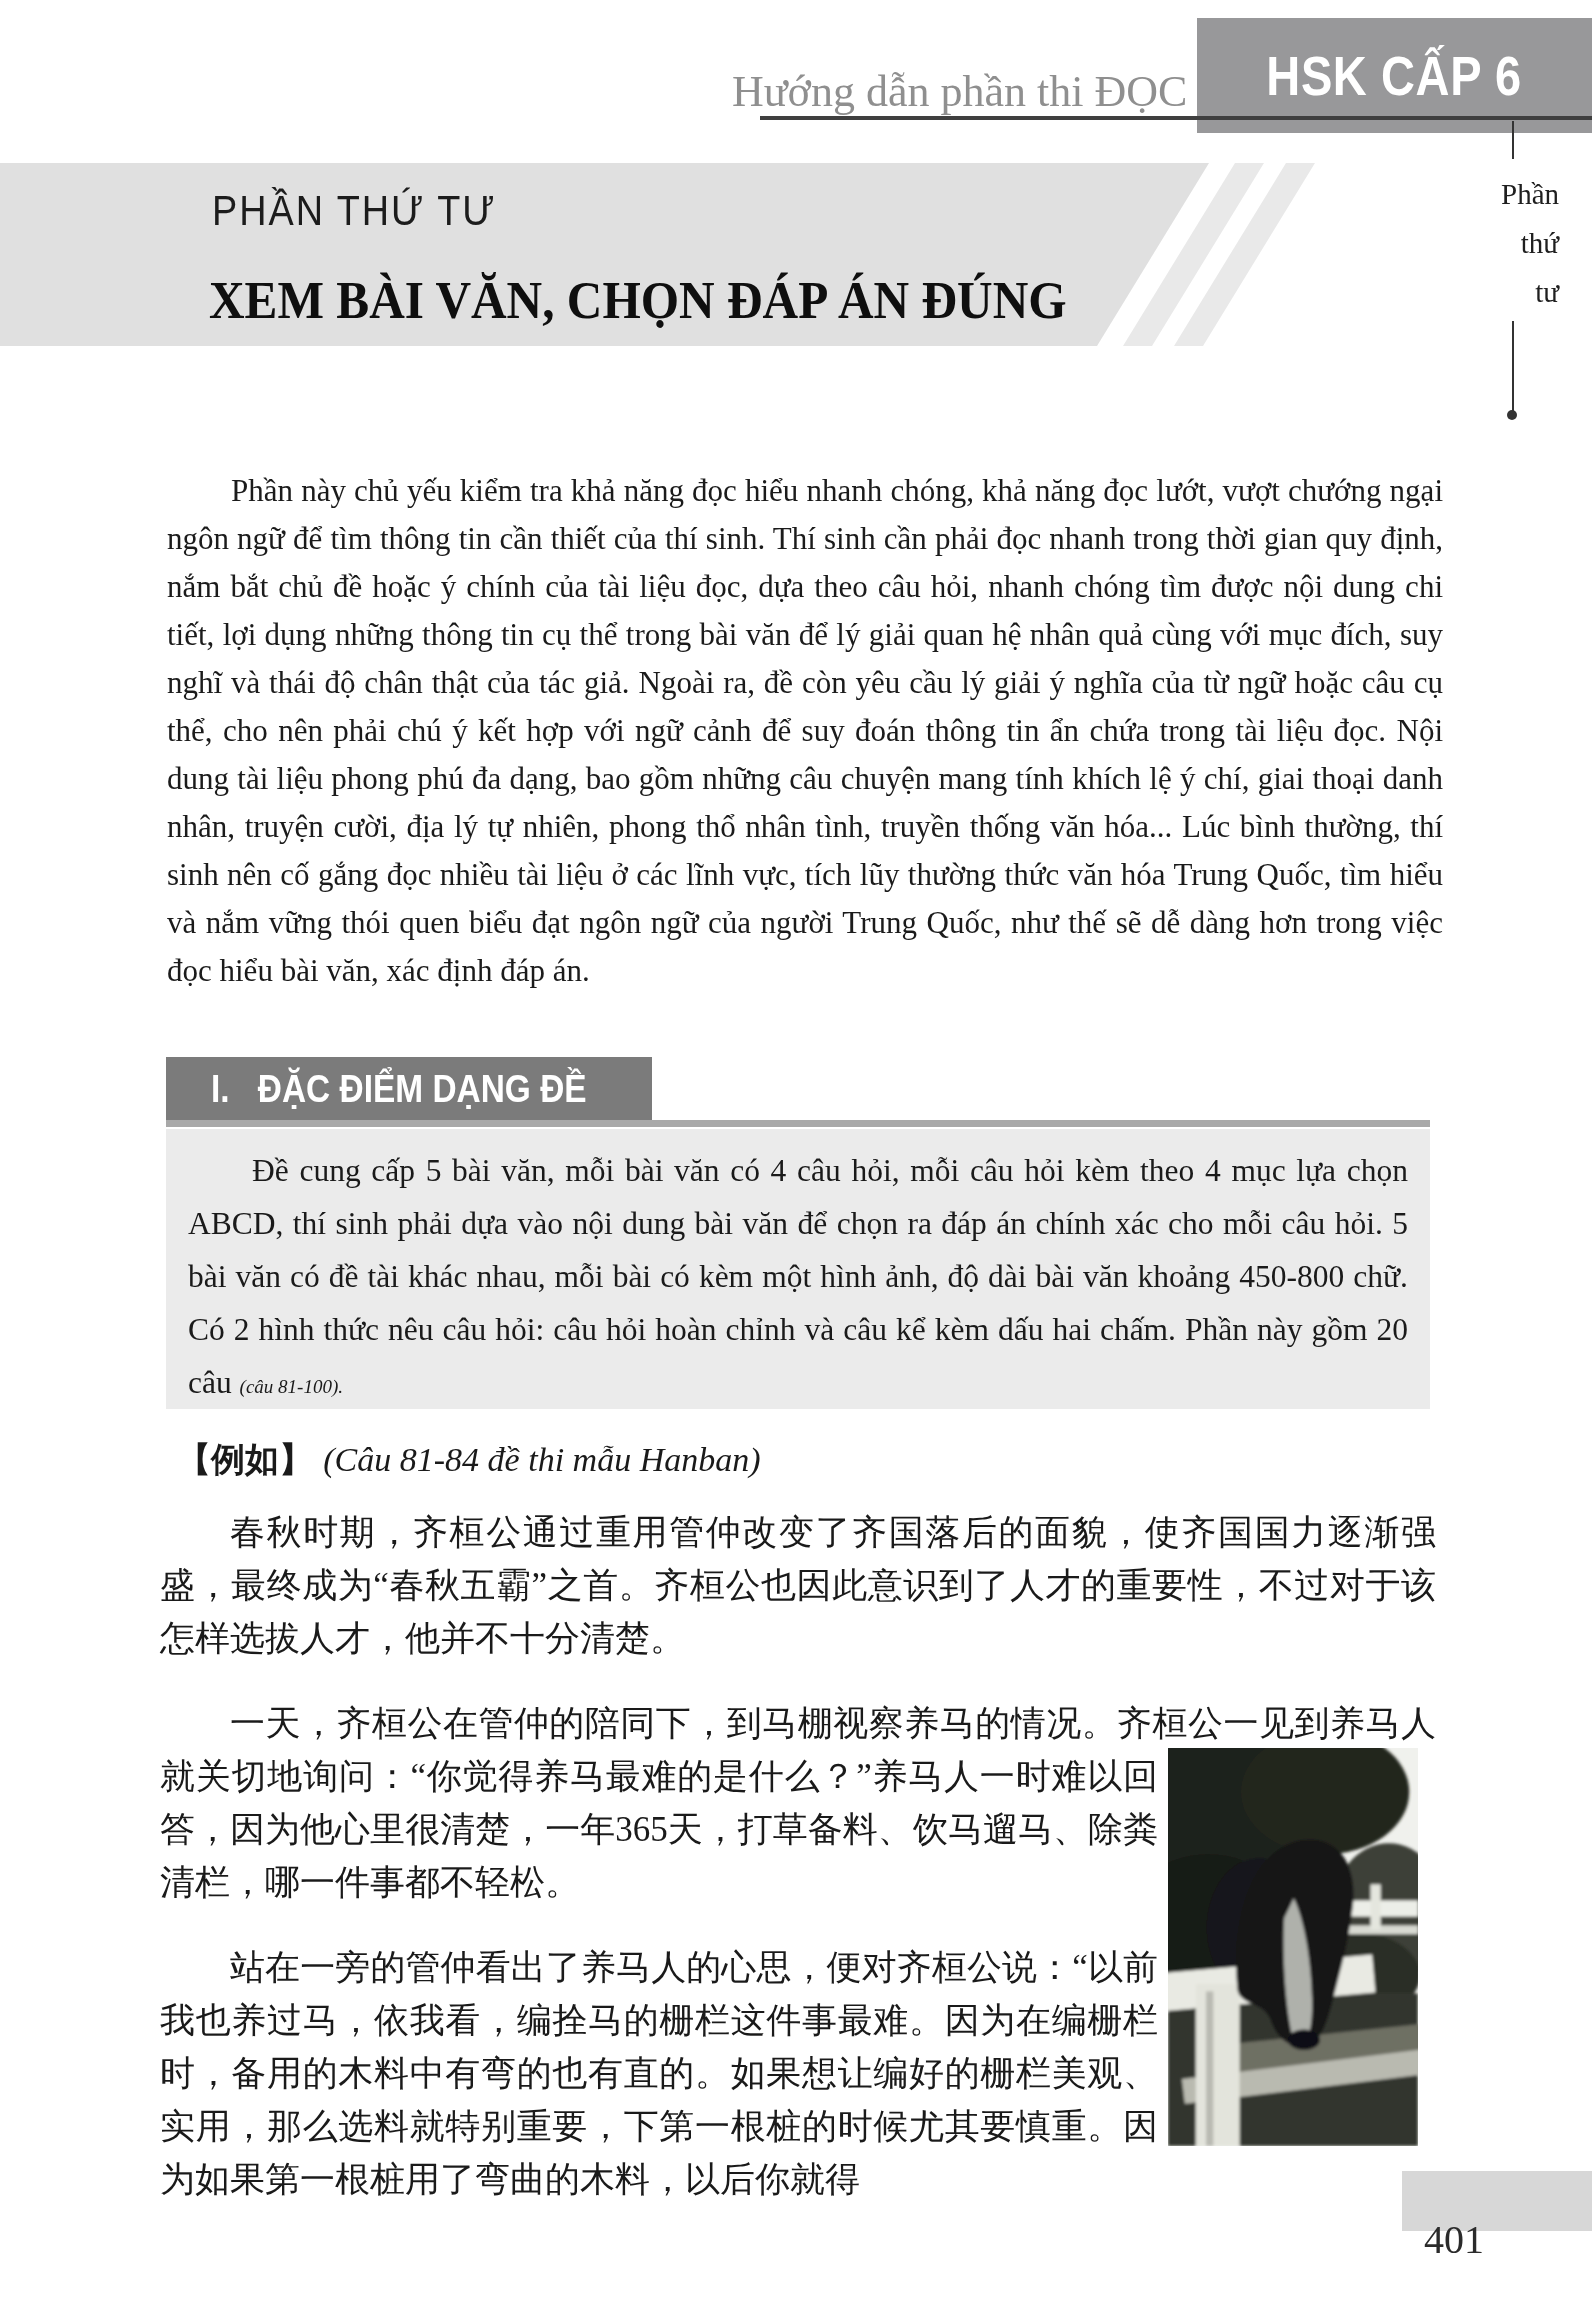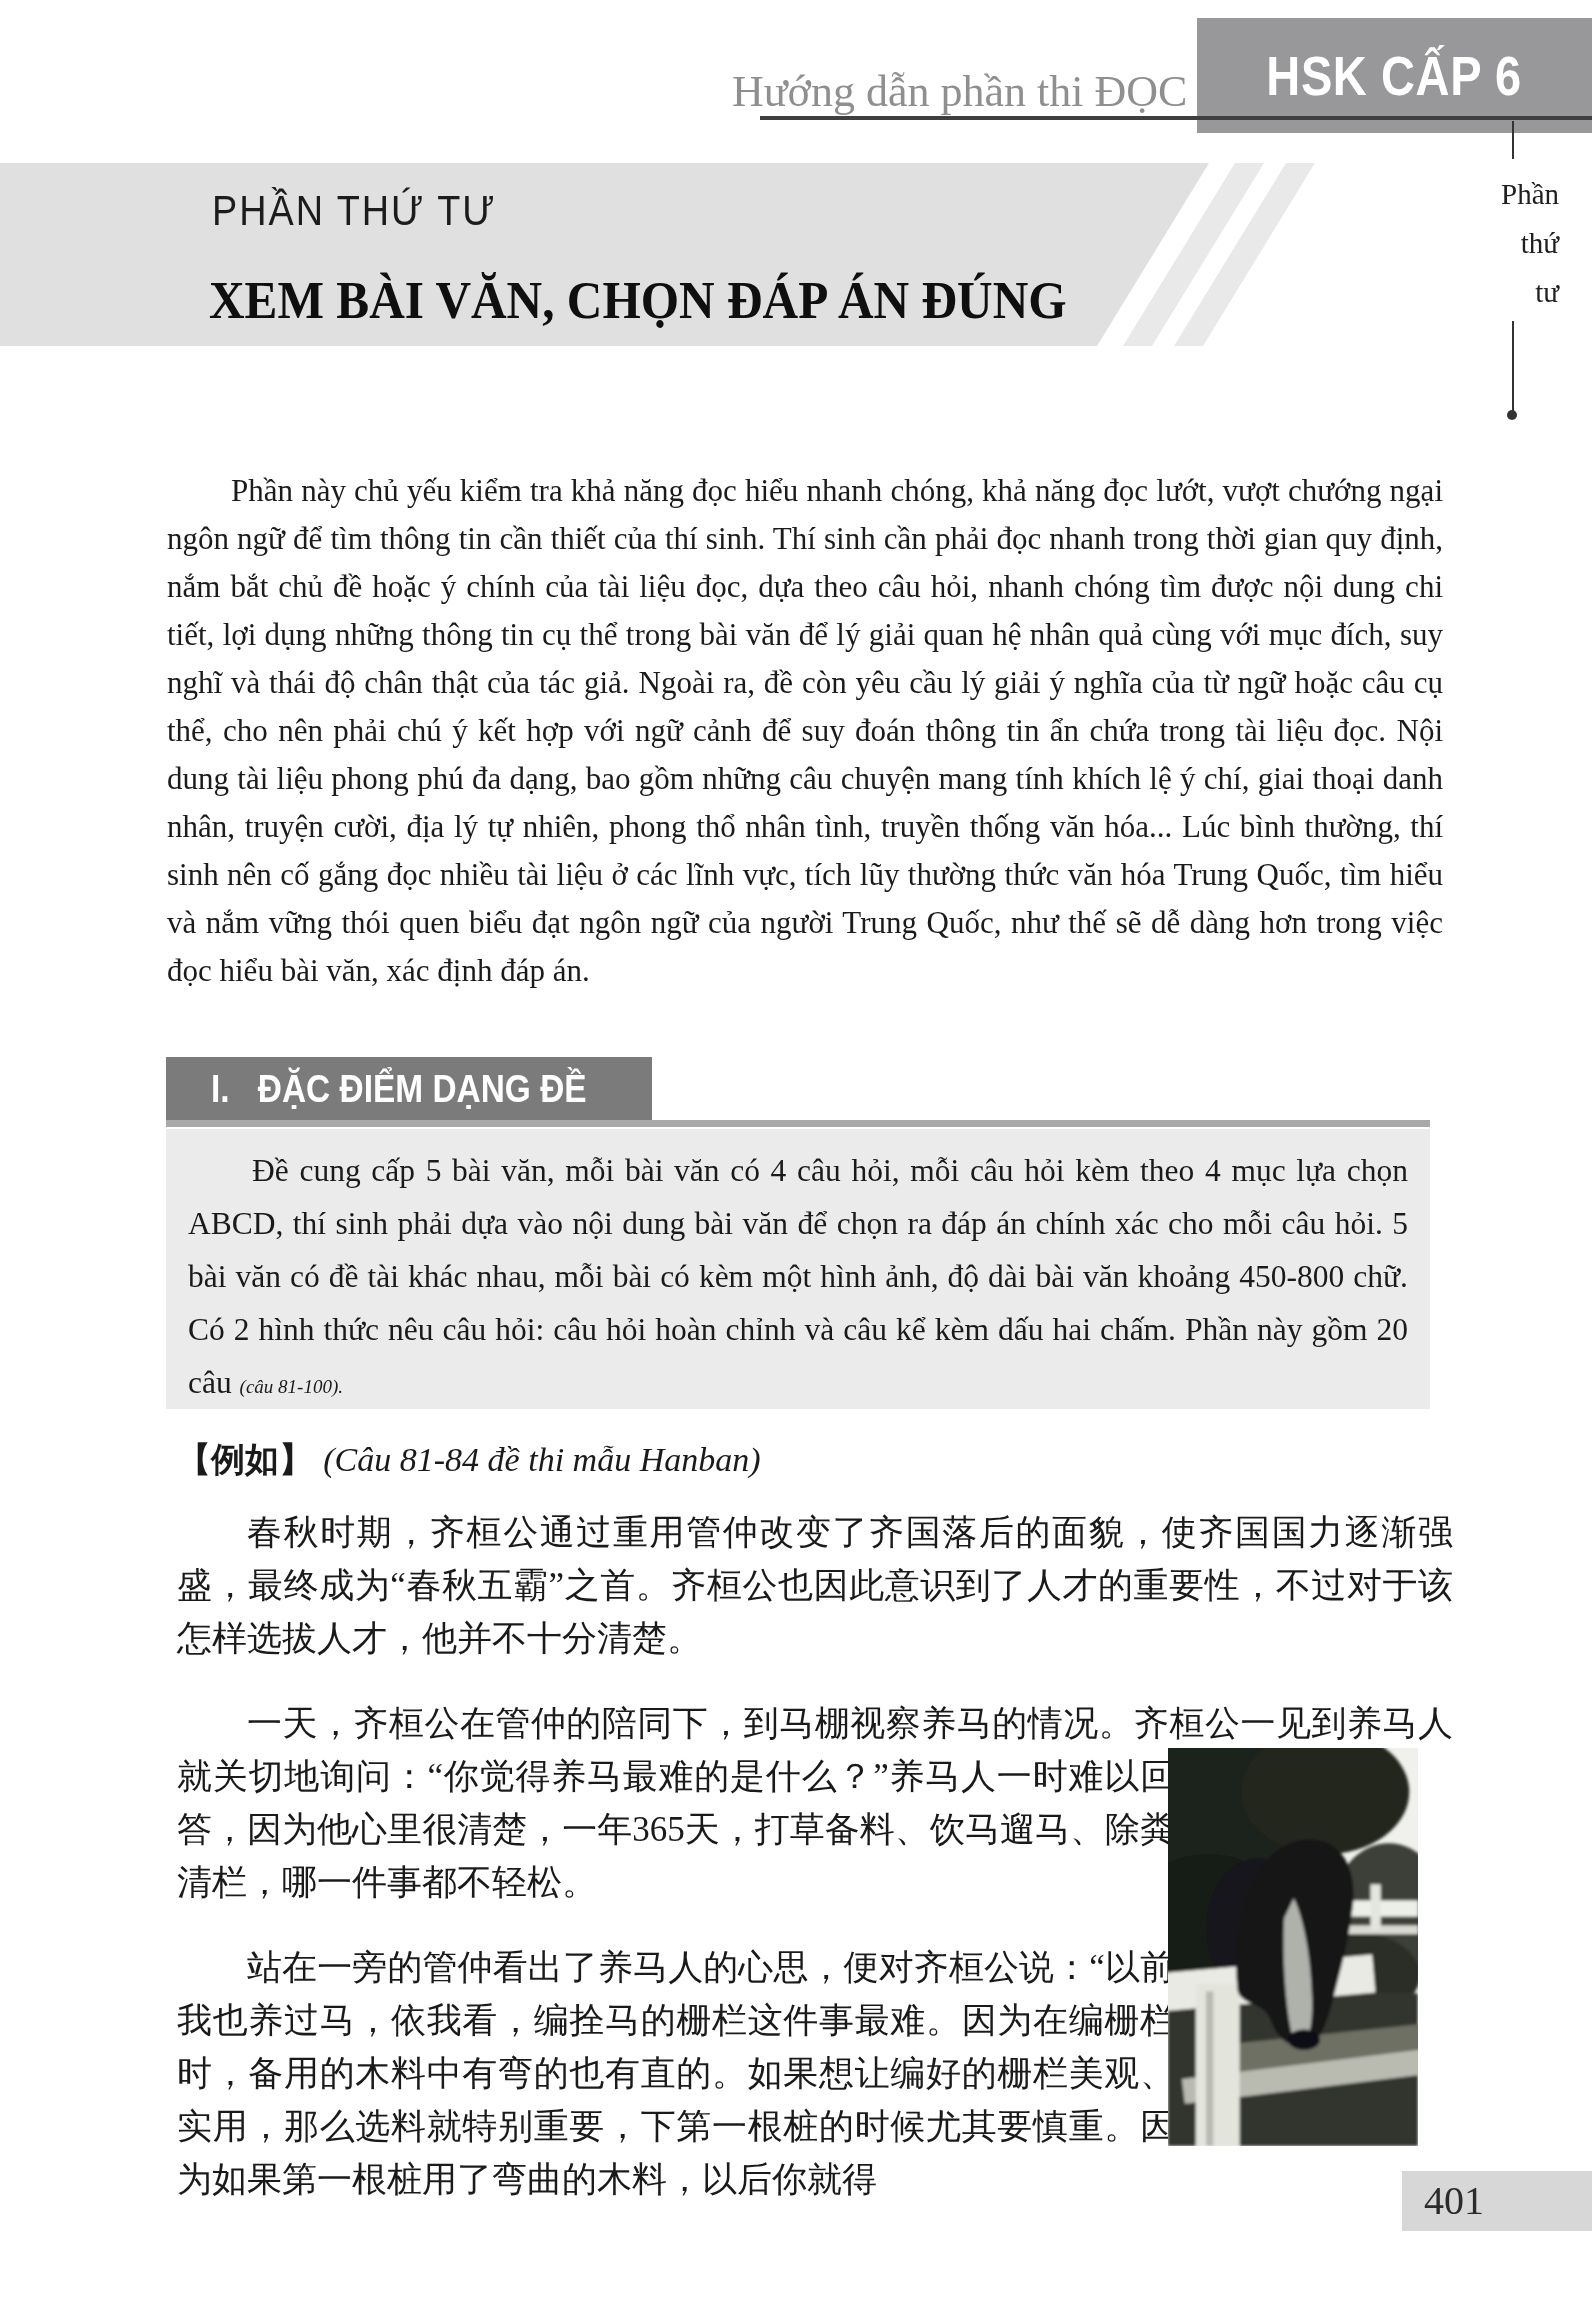--- a/index.html
+++ b/index.html
@@ -98,21 +98,20 @@
     display: flex; align-items: baseline; gap: 10.3px; white-space: nowrap;
   }
   .example-marker { font-size: 34px; font-weight: bold; font-family: "Liberation Serif", serif; }
   .example-caption { font-size: 34px; font-style: italic; font-family: "Liberation Serif", serif; }
 
   
   .passage {
     position: absolute; left: 160px; top: 1506px; width: 1276px;
     font-size: 35px; line-height: 53px; text-align: justify; color: #1a1a1a;
     font-family: "Liberation Serif", serif;
-    margin-left: 17px;
   }
   .passage p { margin: 0 0 32px 0; text-indent: 70px; }
   .photo-spacer {
     float: right; width: 278px; height: 473px;
     shape-outside: inset(53px 0 0 0);
   }
 
   
   .photo {
     position: absolute; left: 1168px; top: 1748px; width: 250px; height: 398px;
@@ -120,21 +119,21 @@
   }
   .photo svg { display: block; width: 100%; height: 100%; }
 
   
   .pagenum-box {
     position: absolute; left: 1402px; top: 2171px; width: 190px; height: 60px;
     background: #d7d7d7;
   }
   .pagenum-box span {
     display: inline-block; margin-left: 22px; line-height: 60px; font-size: 40px;
-    color: #2b2b2b; font-family: "Liberation Serif", serif;
+    color: #2b2b2b; font-family: "Liberation Serif", serif; margin-top: 39px;
   }
 </style>
 </head>
 <body>
 
 <div class="page">
 
   <div class="hsk-badge">
     <span>HSK CẤP 6</span>
   </div>

